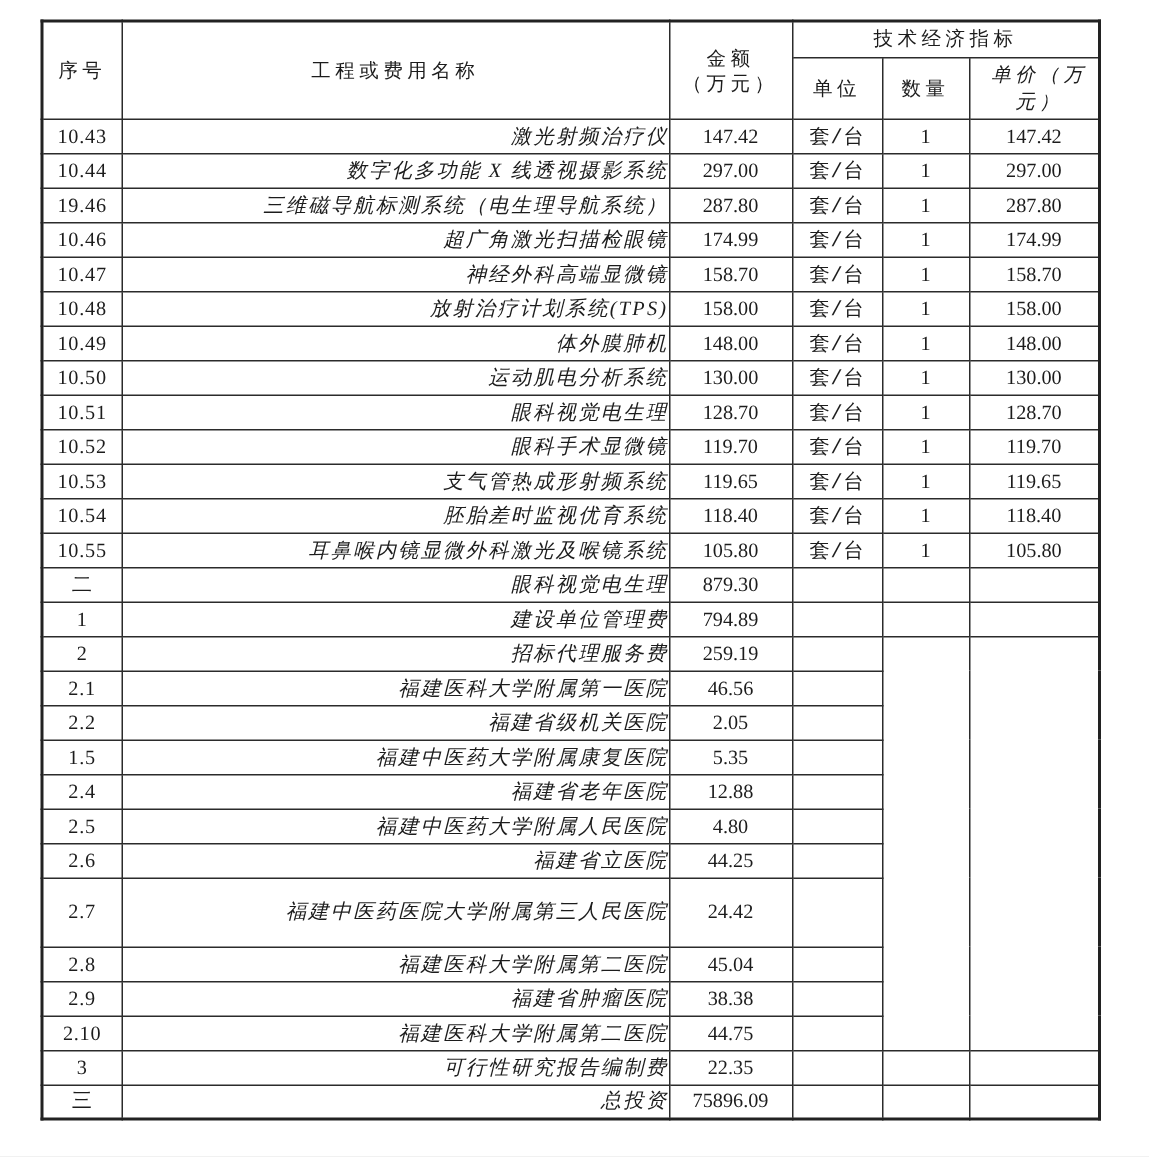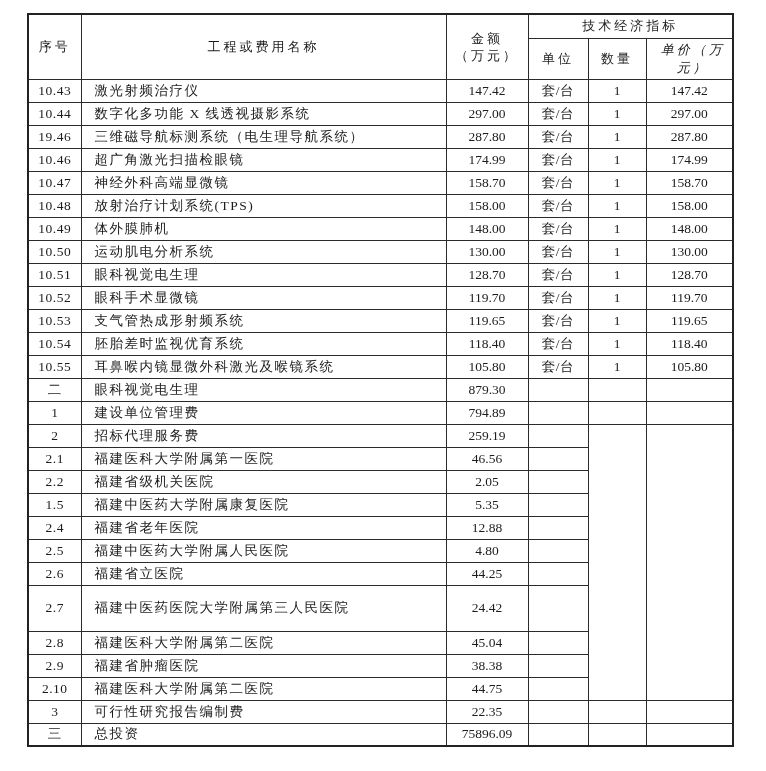--- a/index.html
+++ b/index.html
@@ -43,23 +43,23 @@
     padding-left: 7px;
     line-height: 18px;
     letter-spacing: 2px;
     white-space: normal;
     font-style: italic;
   }
   
   .cost-table tbody td { height: 23px; font-size: 13.5px; }
   .cost-table tbody tr.tall td { height: 46px; }
   td.c-no   { text-align: center; font-size: 14px; letter-spacing: 0.5px; margin-left: 16px; }
-  td.c-name { text-align: left; padding-left: 13px; letter-spacing: 1.5px; font-size: 13px; }
+  td.c-name { text-align: right; padding-left: 13px; letter-spacing: 1.5px; font-size: 13px; font-style: italic; }
   td.c-amt  { text-align: center; font-size: 14px; }
-  td.c-unit { text-align: center; font-size: 12.5px; letter-spacing: 0.5px; }
+  td.c-unit { text-align: center; font-size: 12.5px; letter-spacing: 0.5px; font-family: Liberation Mono, monospace; }
   td.c-qty  { text-align: center; font-size: 14px; }
   td.c-prc  { text-align: center; font-size: 14px; }
 </style>
 </head>
 <body>
 
 <div class="page">
   <table class="cost-table">
     <colgroup>
       <col style="width:53px">

